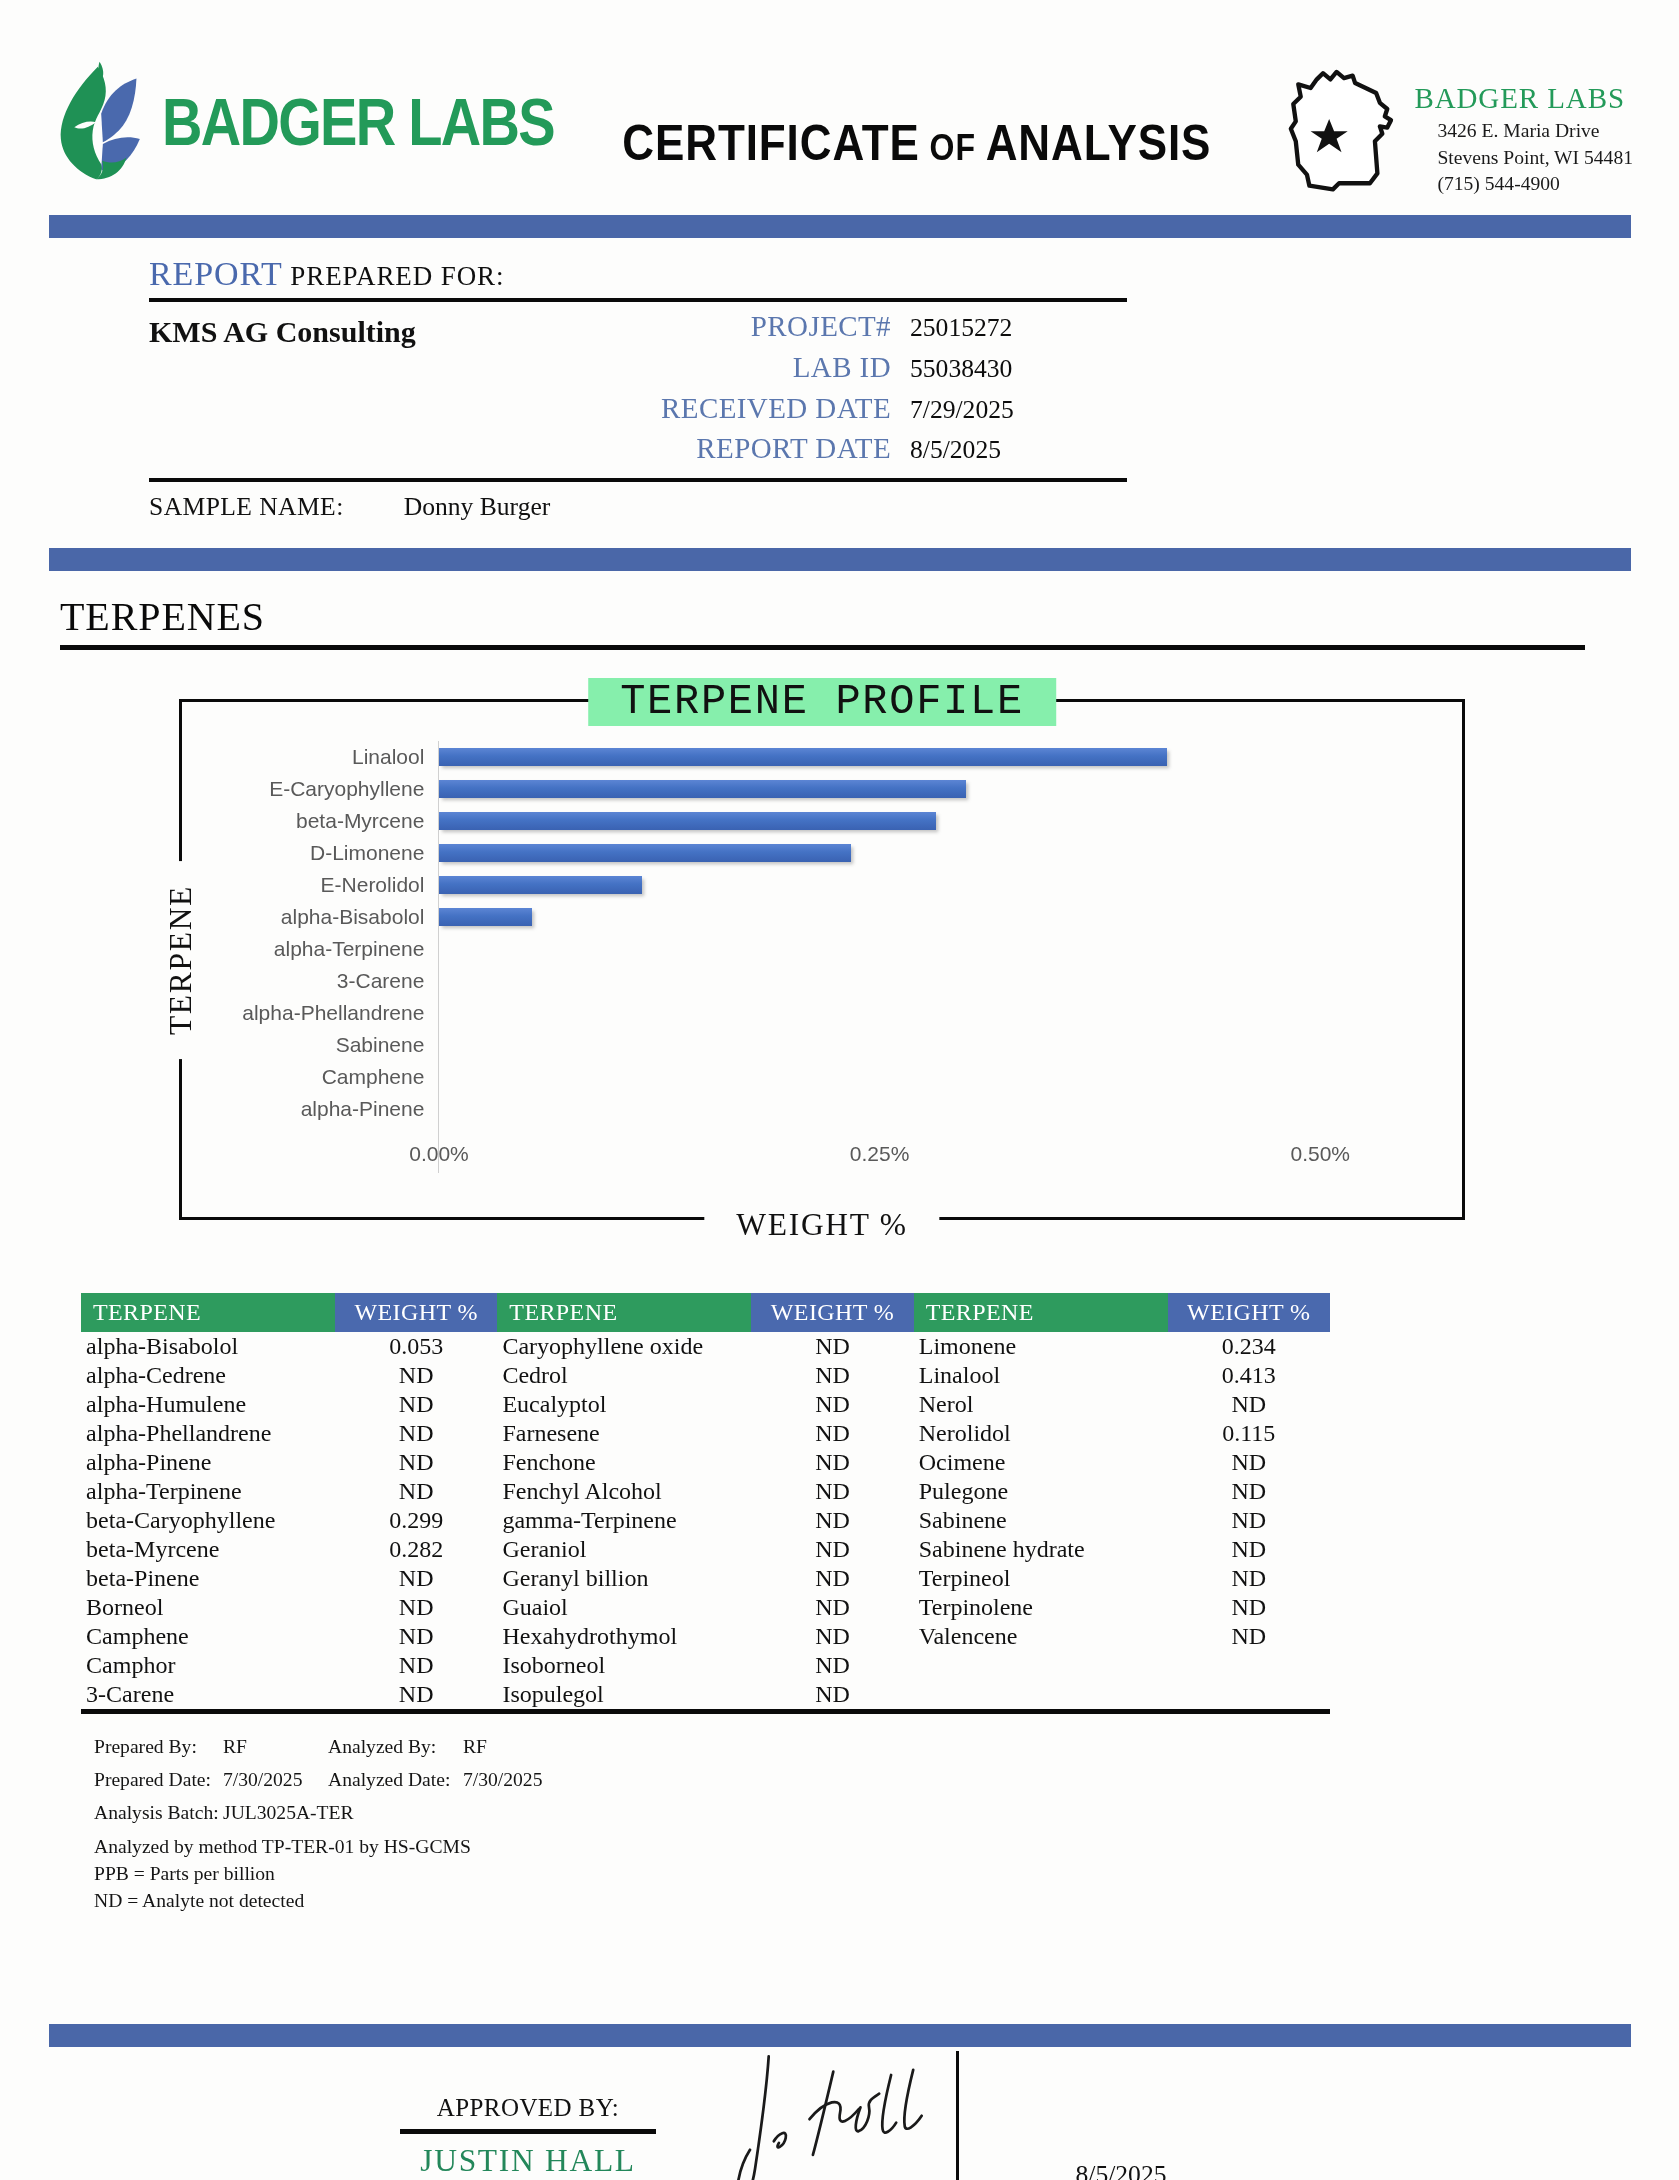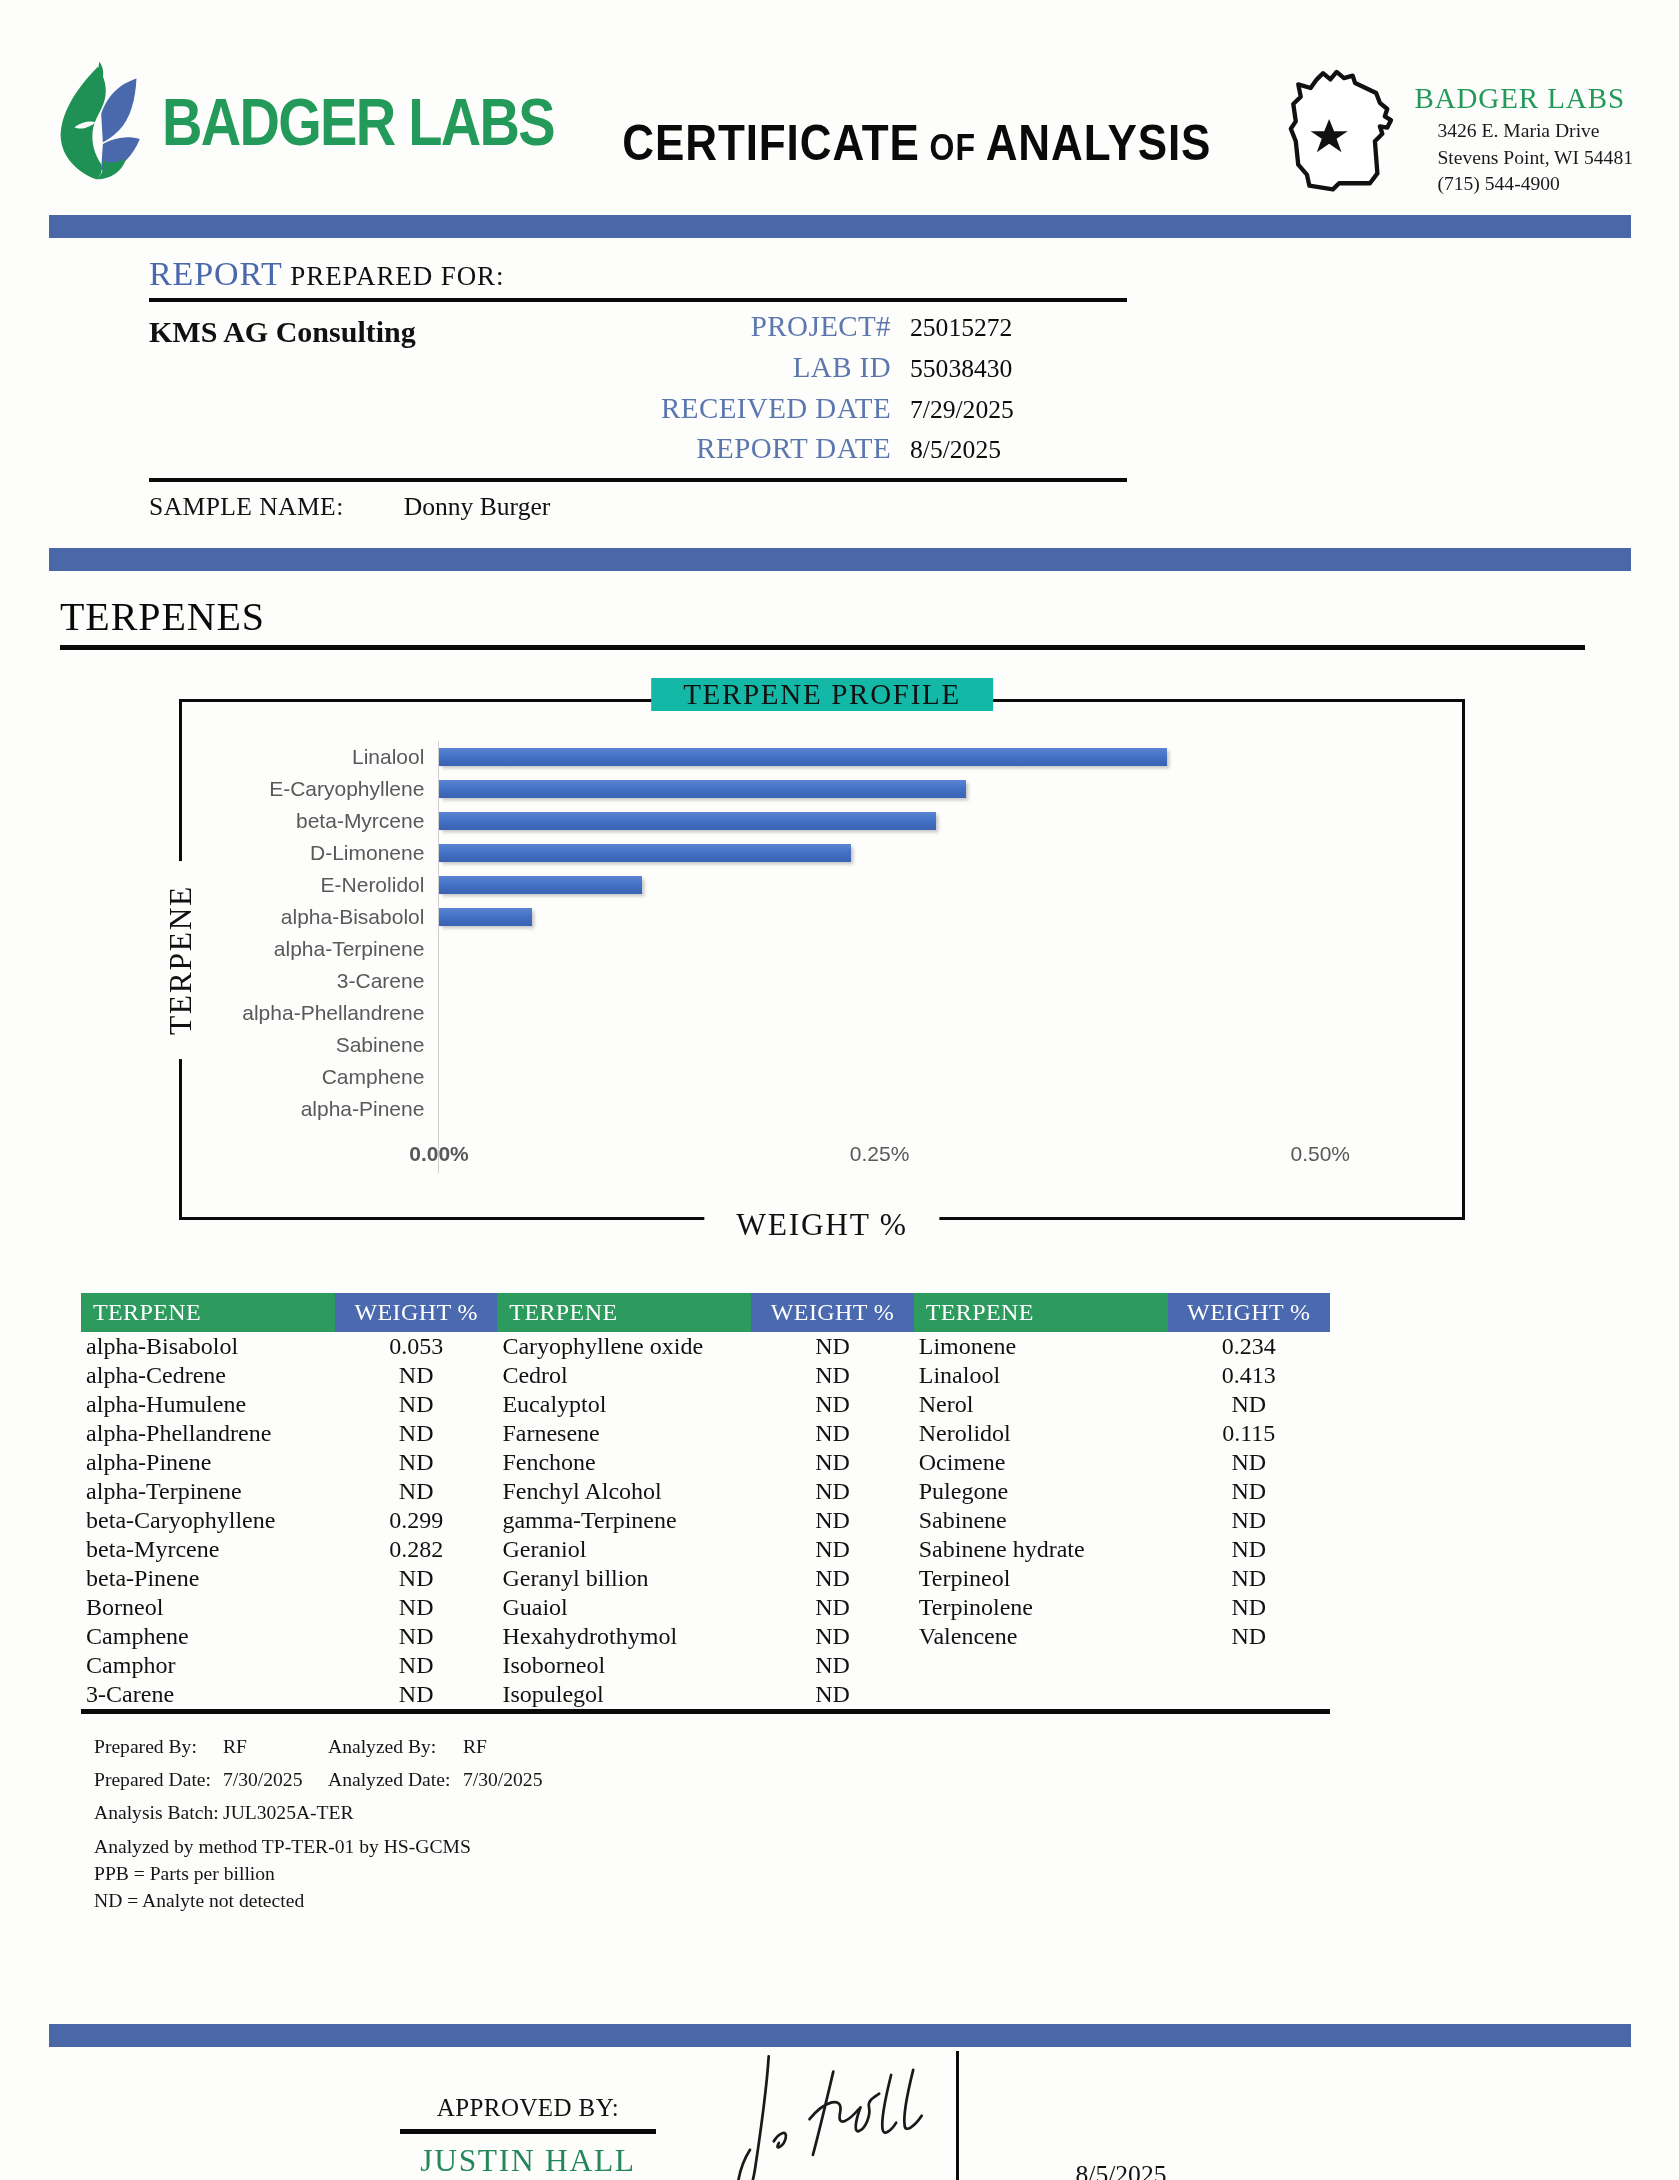--- a/index.html
+++ b/index.html
@@ -58,21 +58,21 @@
     margin:22px 0 0 60px; font-size:40px; letter-spacing:0.9px; color:#0a0a0a;
   }
   .section-rule { border:none; border-top:5.1px solid #0a0a0a; margin:5.1px 95px 0 60px; }
   
   .chart-frame {
     position:relative; margin:49px 0 0 179px; width:1286px; height:521px;
     border:3.4px solid #0a0a0a; background:#fdfdfc;
   }
   .chart-title {
     position:absolute; top:-24px; left:50%; transform:translateX(-50%);
-    background:#14b8a6; padding:0 32px; font-size:29px; letter-spacing:1.7px; white-space:nowrap;
+    background:#86efac; padding:0 32px; font-size:42px; letter-spacing:1.7px; white-space:nowrap;font-family:Liberation Mono, monospace;
   }
   .chart-xlabel {
     position:absolute; bottom:-25.6px; left:50%; transform:translateX(-50%);
     background:#fdfdfc; padding:0 32px; font-size:31.5px; letter-spacing:1.7px; white-space:nowrap;
   }
   .chart-ylabel {
     position:absolute; left:-19px; top:50%;
     writing-mode:vertical-rl; transform:translateY(-50%) rotate(180deg);
     background:#fdfdfc; padding:24px 0; font-size:31.5px; letter-spacing:1.7px; white-space:nowrap;
   }
@@ -253,21 +253,21 @@
               <div class="bar" style="width: 0%; box-shadow: none;"></div>
             </div>
             <div class="bar-row">
               <div class="bar" style="width: 0%; box-shadow: none;"></div>
             </div>
             <div class="bar-row">
               <div class="bar" style="width: 0%; box-shadow: none;"></div>
             </div>
           </div>
         <div class="ticks" id="chart-ticks">
-            <span class="tick" style="left: 0%; font-weight: bold;">0.00%</span>
+            <span class="tick" style="left: 0%;">0.00%</span>
             <span class="tick" style="left: 44.6429%;">0.25%</span>
             <span class="tick" style="left: 89.2857%;">0.50%</span>
           </div>
       </div>
     </div>
   </div>
 
   <div class="terp-table" id="terp-table">
       <div class="tgroup">
         <div class="th-name">TERPENE</div>

